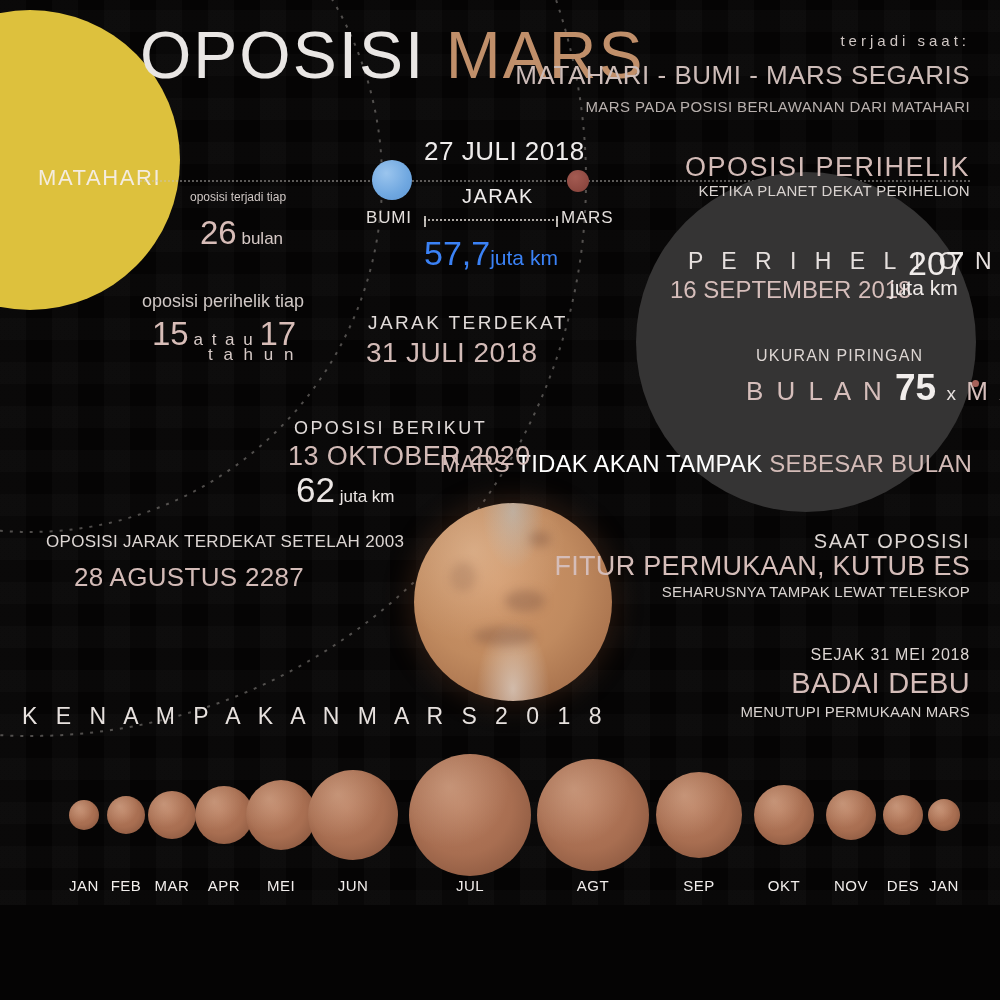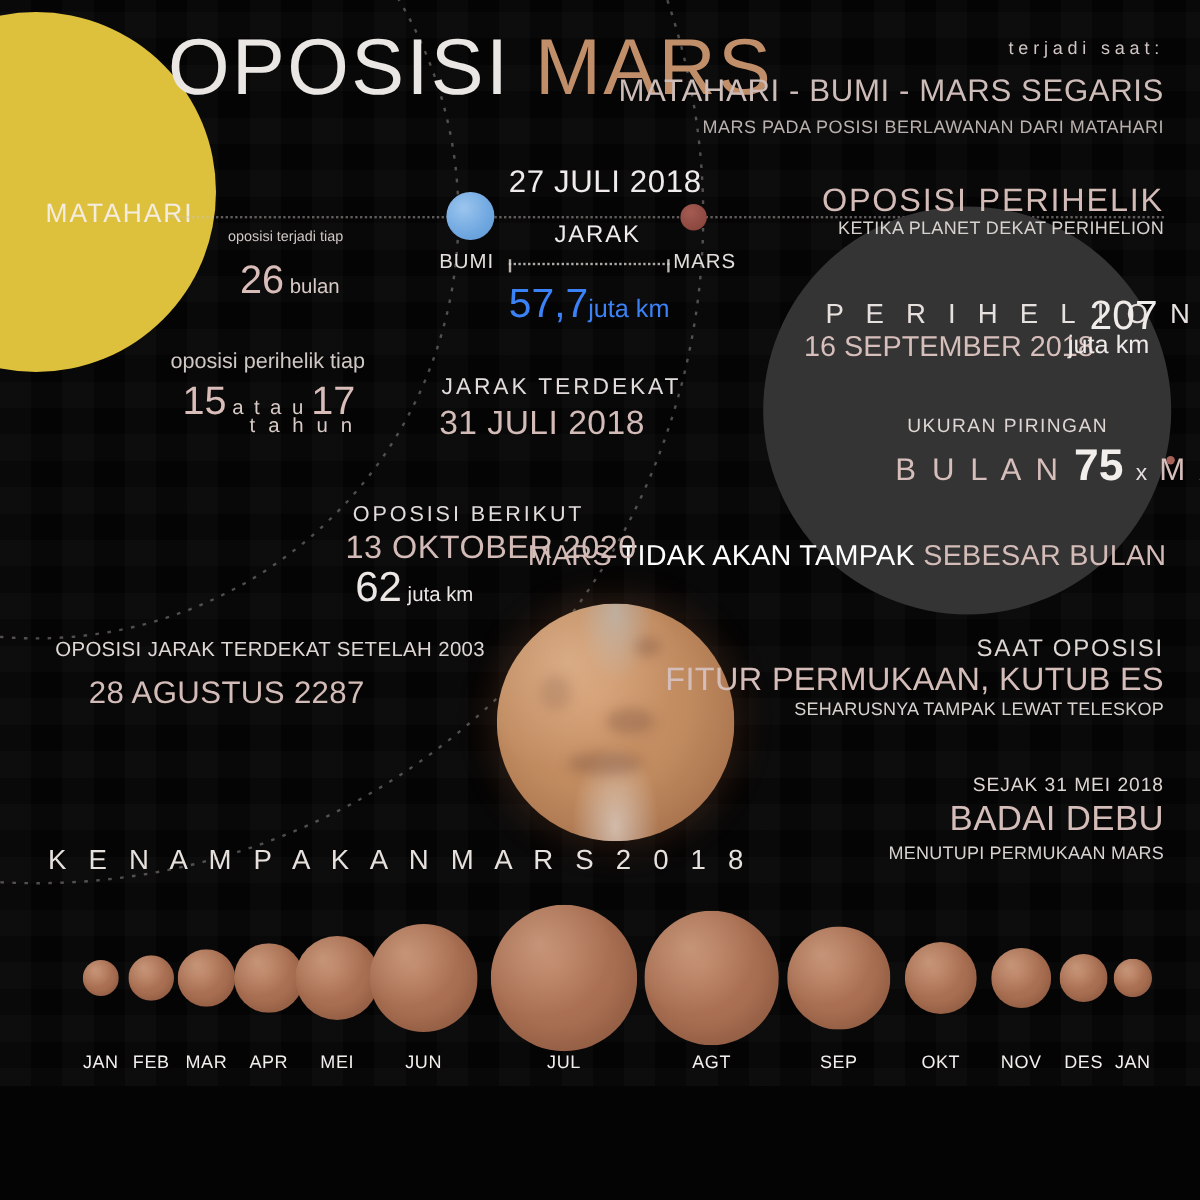--- a/index.html
+++ b/index.html
@@ -129,21 +129,21 @@
     background:
       radial-gradient(circle at 30% 24%, rgba(255,235,210,0.30) 0%, rgba(255,235,210,0) 45%),
       radial-gradient(ellipse at 50% 94%, rgba(235,238,240,0.55) 0%, rgba(235,238,240,0) 26%),
       radial-gradient(ellipse at 50% 4%, rgba(170,200,220,0.45) 0%, rgba(170,200,220,0) 22%),
       radial-gradient(circle at 42% 40%, #cf9568 0%, #c08a5f 48%, #a8724d 78%, #7d5339 100%);
     box-shadow:0 0 26px 6px rgba(120,70,40,0.28);
   }
   #bigmars .spot{position:absolute;border-radius:50%;background:rgba(105,70,55,0.30);filter:blur(5px);}
 
   
-  #kenampakan{left:40px;top:703px;font-size:23px;letter-spacing:6px;color:#e7e1de;}
+  #kenampakan{left:22px;top:703px;font-size:23px;letter-spacing:6px;color:#e7e1de;}
   #monthrow{left:0;top:745px;width:1000px;height:160px;}
   .mdisk{position:absolute;border-radius:50%;
     background:
       radial-gradient(circle at 33% 27%, rgba(255,230,205,0.28) 0%, rgba(255,230,205,0) 50%),
       radial-gradient(circle at 44% 42%, #b5795b 0%, #a86e51 50%, #8f5b42 80%, #5e3b2b 100%);
   }
   .mlabel{position:absolute;top:877px;font-size:15px;font-weight:normal;letter-spacing:.5px;
      color:#f2eeec;text-align:center;transform:translateX(-50%);}
 
   

